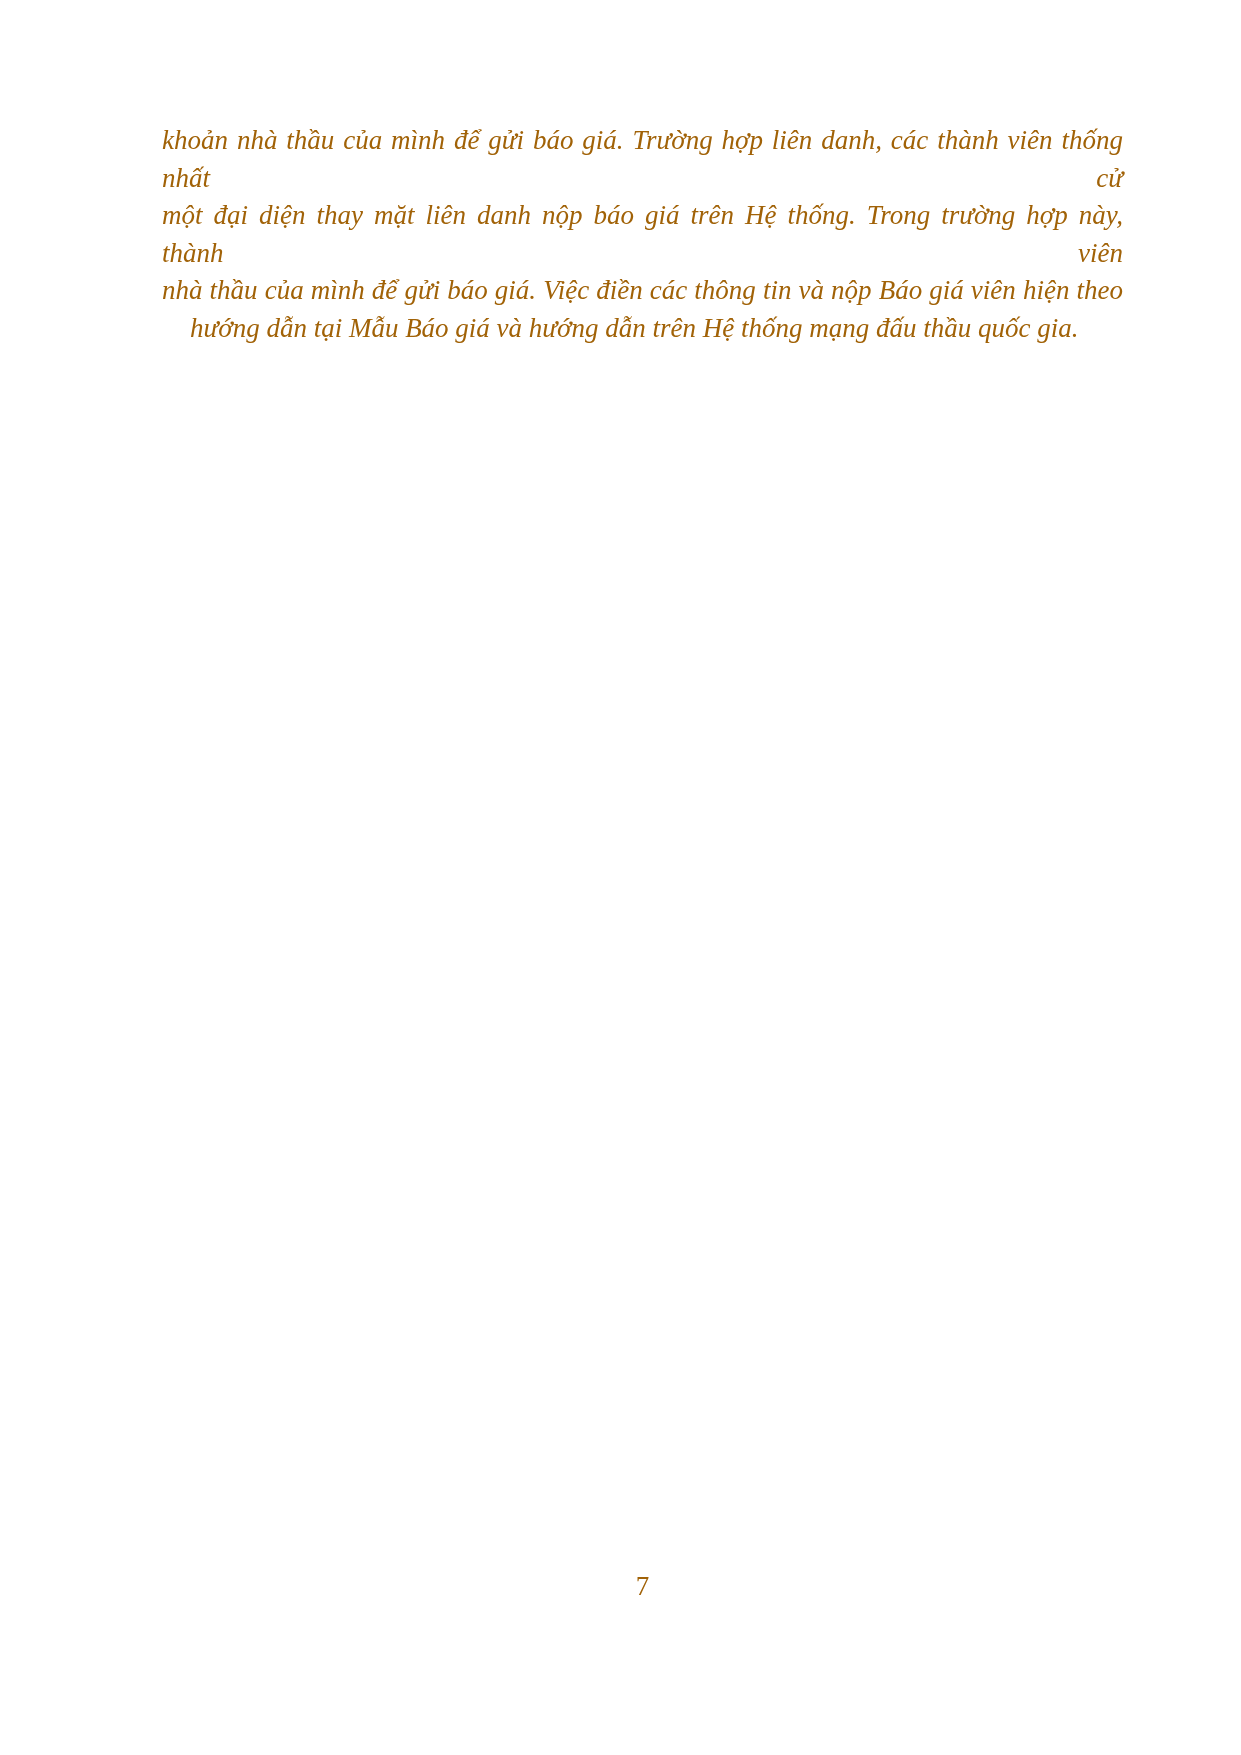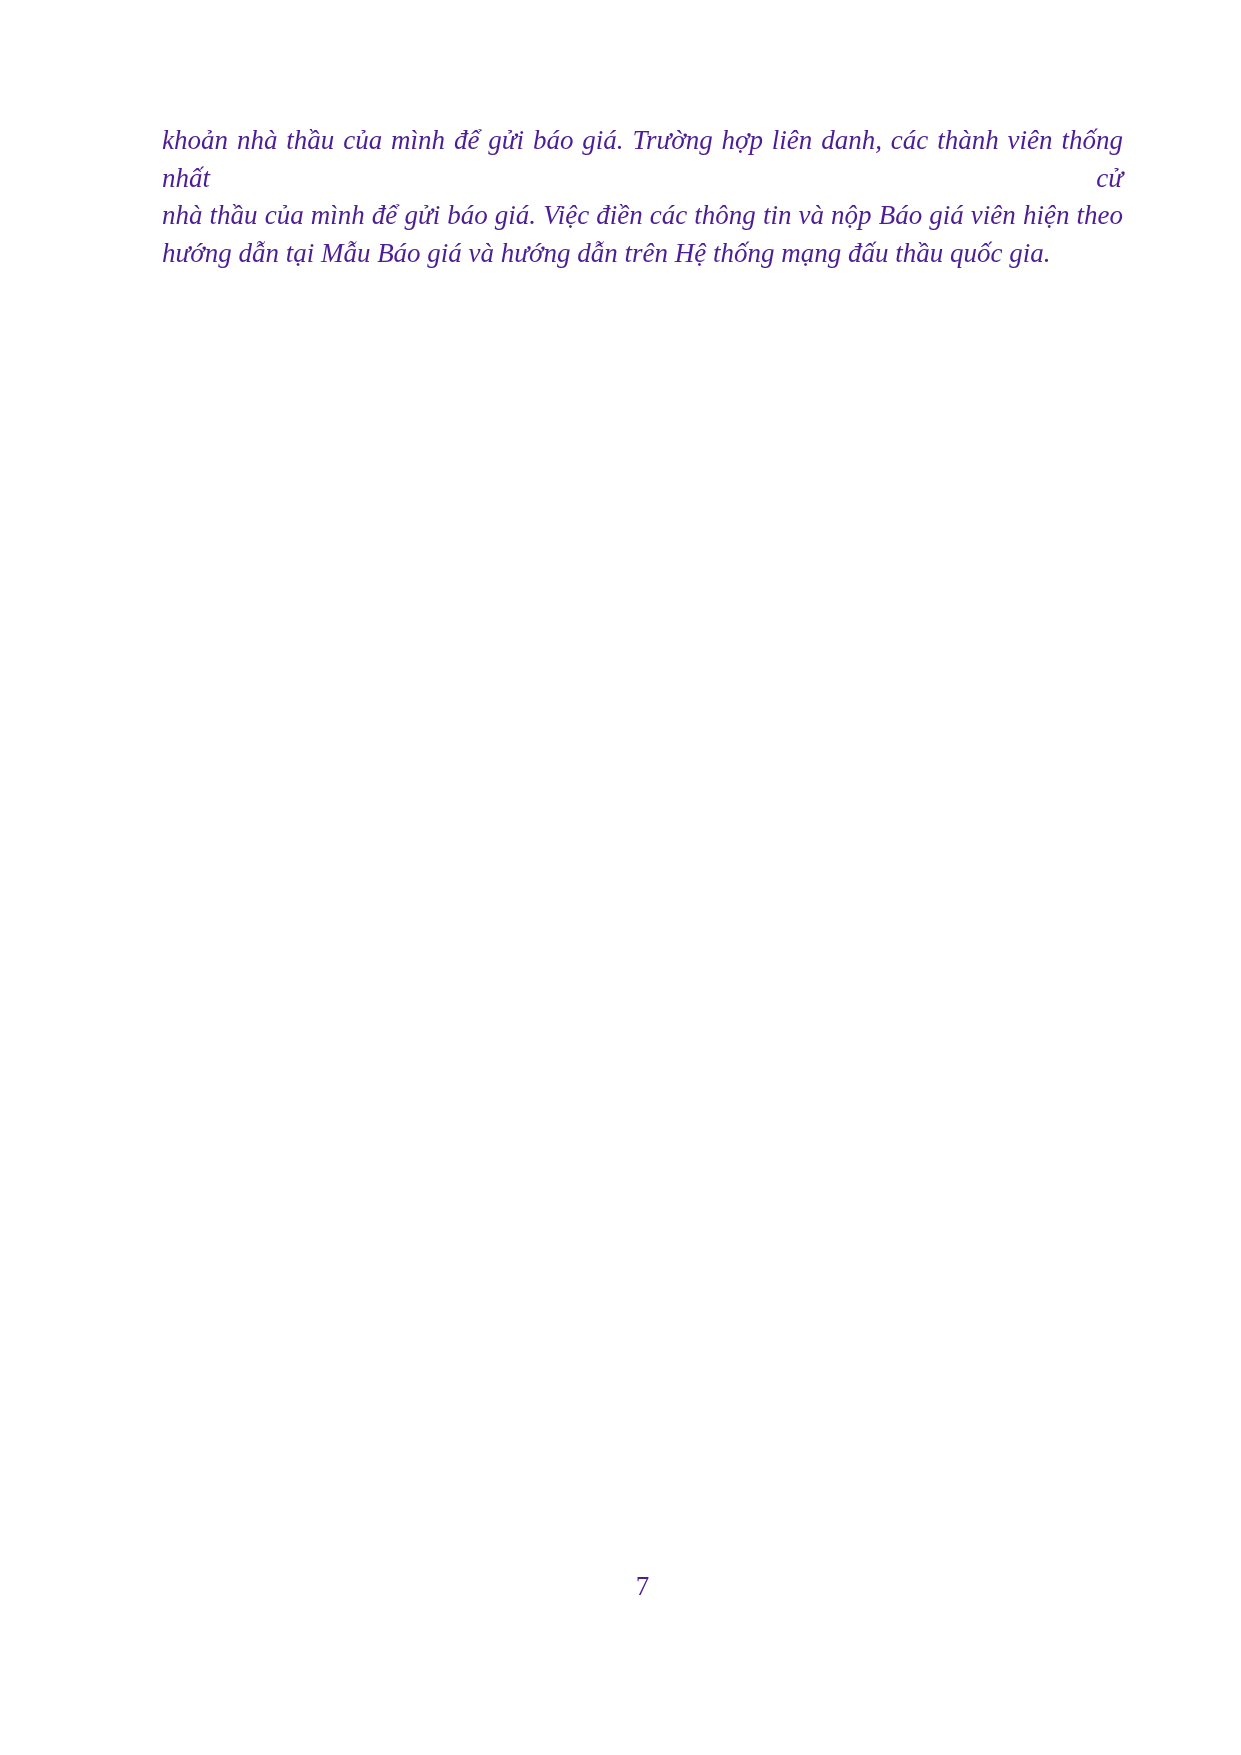--- a/index.html
+++ b/index.html
@@ -6,57 +6,59 @@
     margin: 0;
     padding: 0;
     background: #ffffff;
   }
   .page {
     position: relative;
     width: 1241px;
     height: 1755px;
     background: #ffffff;
     font-family: "Liberation Serif", "DejaVu Serif", serif;
-    color: #4c1d95;
+    color: #a16207;
     overflow: hidden;
   }
   .paragraph {
     position: absolute;
     left: 162px;
     top: 122px;
     width: 961px;
     font-style: italic;
     font-size: 27px;
     line-height: 37.5px;
   }
   .para-line {
     text-align: justify;
     text-align-last: justify;
     white-space: normal;
   }
   .para-line.last {
     text-align-last: left;
+    margin-left: 28px;
   }
   .page-number {
     position: absolute;
     left: 162px;
     top: 1568px;
     width: 961px;
     text-align: center;
     font-style: normal;
     font-size: 27px;
     line-height: 37.5px;
   }
 </style>
 </head>
 <body>
 
 <div class="page">
 
   <div class="paragraph">
     <div class="para-line">khoản nhà thầu của mình để gửi báo giá. Trường hợp liên danh, các thành viên thống nhất cử</div>
+    <div class="para-line">một đại diện thay mặt liên danh nộp báo giá trên Hệ thống. Trong trường hợp này, thành viên</div>
     <div class="para-line">nhà thầu của mình để gửi báo giá. Việc điền các thông tin và nộp Báo giá viên hiện theo</div>
     <div class="para-line last">hướng dẫn tại Mẫu Báo giá và hướng dẫn trên Hệ thống mạng đấu thầu quốc gia.</div>
   </div>
 
   <div class="page-number">7</div>
 
 </div>
 
 </body></html>

